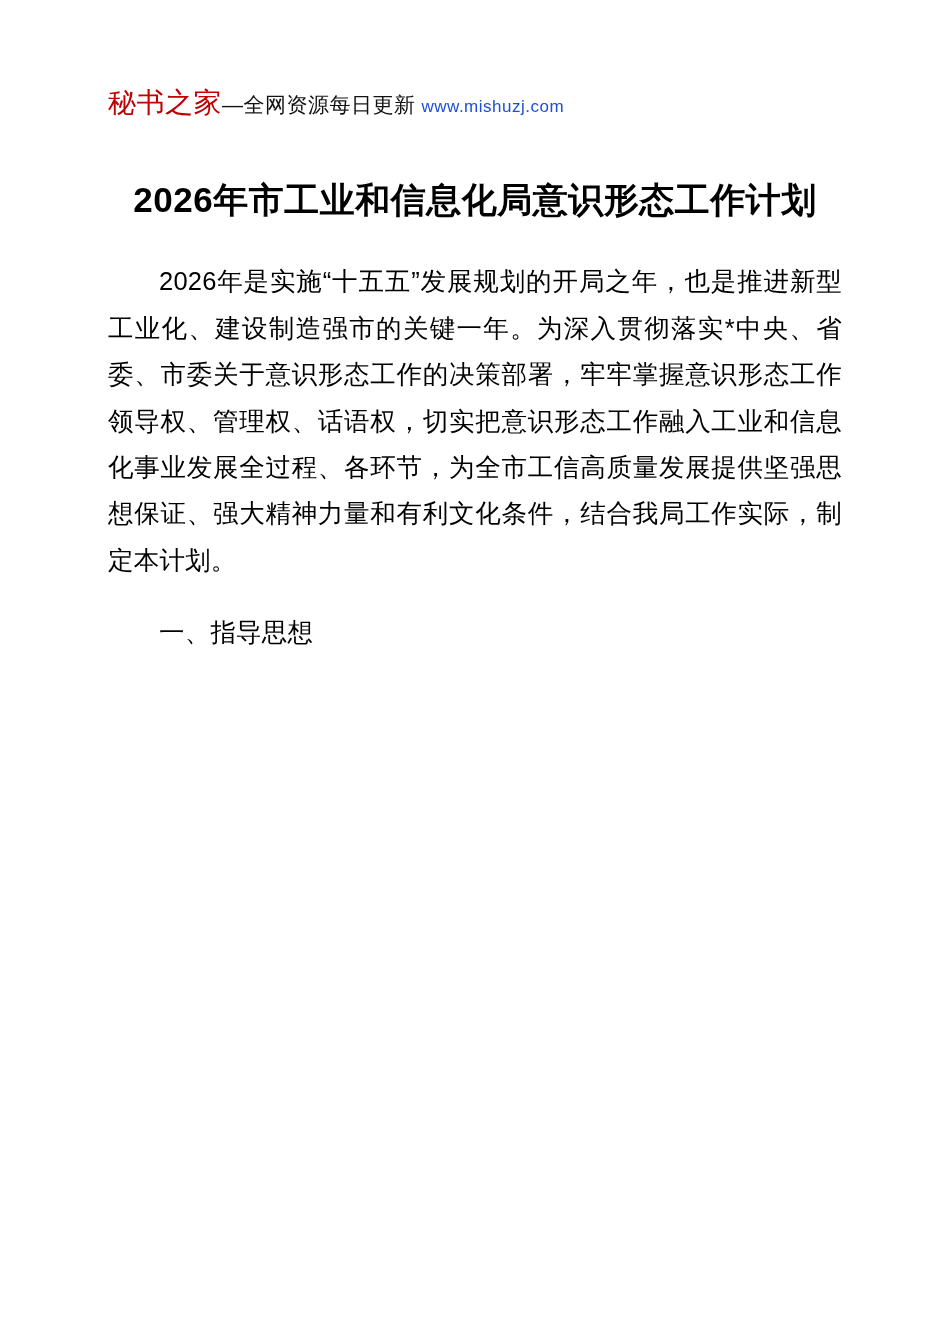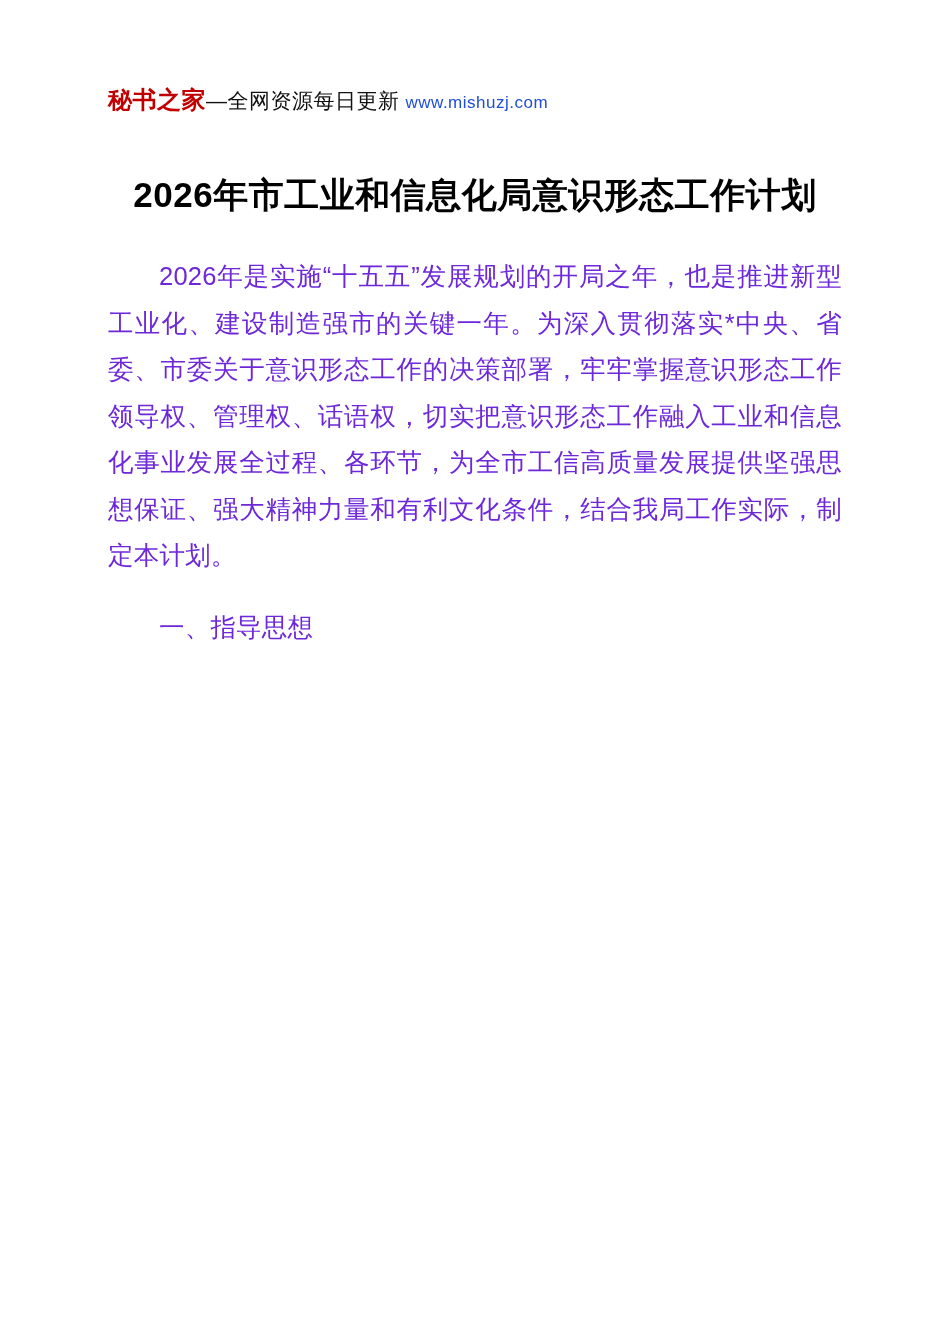--- a/index.html
+++ b/index.html
@@ -30,22 +30,22 @@
   
   .header-line {
     margin-top: 86px;
     font-size: 23px;
     line-height: 1.2;
     white-space: nowrap;
     letter-spacing: 0.5px;
   }
   .header-brand {
     color: #c00000;
-    font-weight: bold;
-    font-size: 24px;
+    font-weight: normal;
+    font-size: 28px;
   }
   .header-sep {
     color: #111111;
     font-size: 21px;
   }
   .header-tag {
     color: #111111;
     font-size: 21px;
     margin-top: 47px;
   }
@@ -69,21 +69,21 @@
   }
 
   
   .para {
     margin-top: 18px;
     font-size: 25.5px;
     line-height: 1.82;
     text-align: justify;
     text-justify: inter-ideograph;
     text-indent: 2em;
-    color: #6d28d9;
+    color: #000000;
     letter-spacing: 0.2px;
   }
   .para.first {
     margin-top: 30px;
   }
   .para.heading {
     text-indent: 2em;
   }
 </style>
 </head>

